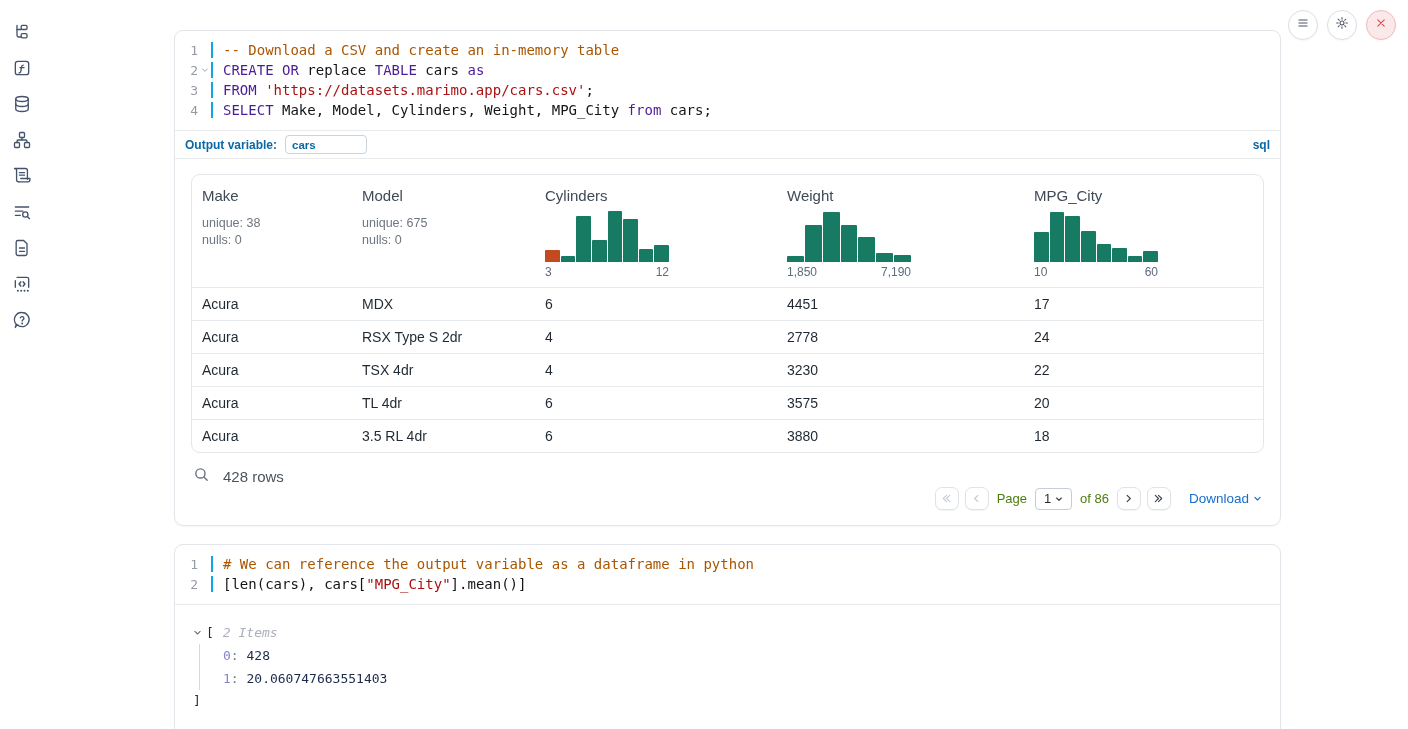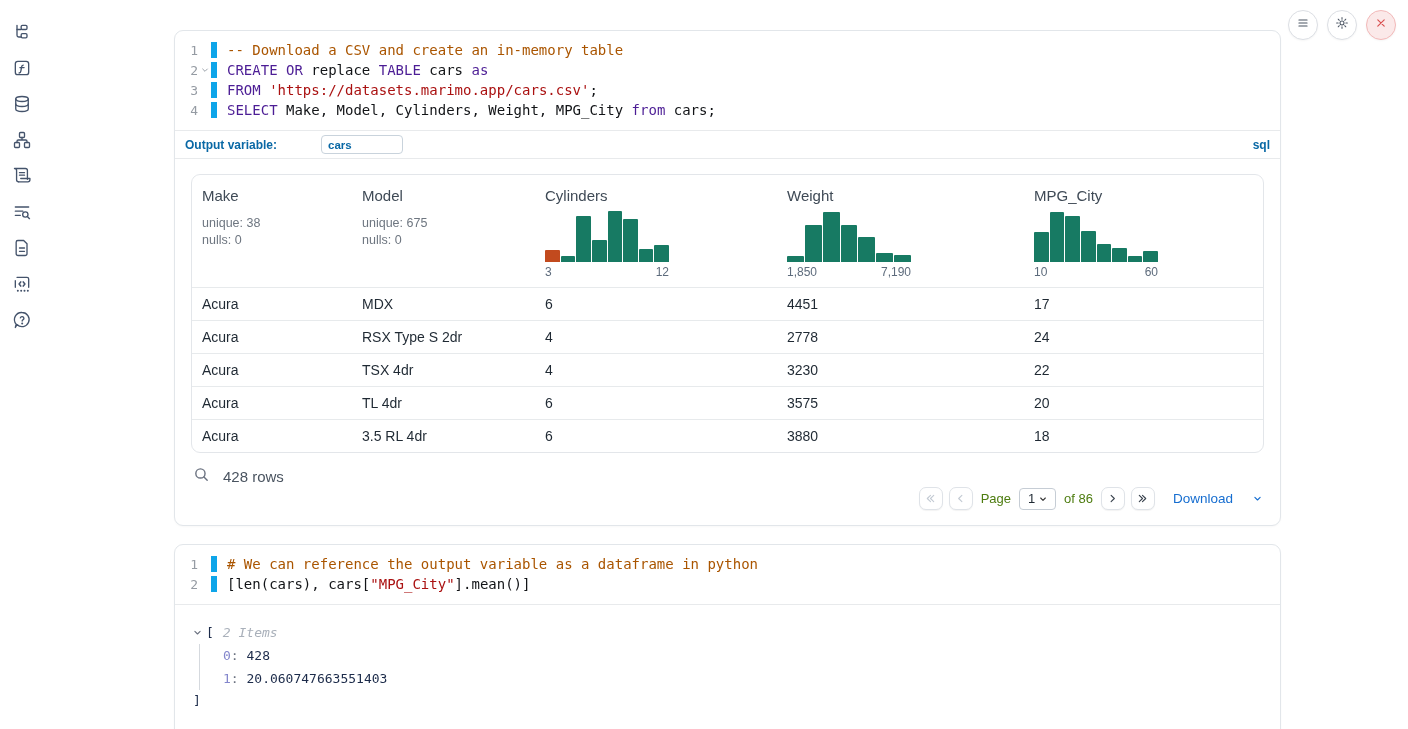--- a/index.html
+++ b/index.html
@@ -26,27 +26,27 @@
     box-shadow:0 1px 2px rgba(0,0,0,.03); overflow:hidden; }
   .cell + .cell { margin-top:18px; }
 
   .code-block { padding:9px 0 10px; }
   .code-line { display:flex; height:20px; align-items:center;
     font-family:"DejaVu Sans Mono", monospace; font-size:14px; white-space:pre; }
   .gutter { width:36px; flex:0 0 36px; display:flex; align-items:center; }
   .gutter .num { flex:1; text-align:right; color:#959ba3; font-size:13px; }
   .gutter .foldspace { width:13px; display:flex; justify-content:center; color:#9aa1a9; }
   .gutter .foldspace svg { width:8px; height:8px; }
-  .code-content { border-left:6px solid #0ea5e9; padding-left:10px; color:#121417; }
+  .code-content { border-left:2px solid #0ea5e9; padding-left:10px; color:#121417; }
   .tok-kw { color:#4c1d95; }
   .tok-str { color:#aa1111; }
   .tok-comment { color:#aa5500; }
 
   .outvar-row { height:28px; border-top:1px solid #e8eaec; display:flex;
-    align-items:center; padding:0 10px;gap:36px; }
+    align-items:center; padding:0 10px; }
   .outvar-label { font-size:12px; font-weight:bold; color:#0968a5; }
   .outvar-input { margin-left:8px; width:82px; height:19px; border:1px solid #c9d3dc;
     border-radius:4px; padding:0 6px; font-size:11.5px; font-weight:bold; color:#0968a5;
     font-family:"Liberation Sans", sans-serif; outline:none; }
   .lang-badge { margin-left:auto; font-size:12px; font-weight:bold; color:#0968a5; cursor:pointer; }
 
   .cell-output { border-top:1px solid #e8eaec; padding:15px 16px 12px; }
 
   
   .dtable { border:1px solid #e3e6ea; border-radius:9px; overflow:hidden; }
@@ -73,21 +73,21 @@
     background:#fff; display:flex; align-items:center; justify-content:center;
     box-shadow:0 1px 1px rgba(0,0,0,.05); cursor:pointer; }
   .pg-btn svg { width:11px; height:11px; }
   .pg-btn.disabled { color:#c3cad3; }
   .pg-btn.active { color:#39424d; }
   .pg-text { font-size:13px; color:#4d7c0f; margin:0 2px; }
   .pg-select { width:37px; height:22px; border:1px solid #c6cdd5; border-radius:4px;
     display:flex; align-items:center; justify-content:center; gap:4px; font-size:13px;
     color:#1f2933; cursor:pointer; background:#fff; }
   .pg-select svg { width:8px; height:8px; color:#333; }
-  .download { margin-left:12px; display:flex; align-items:center; gap:20px;
+  .download { margin-left:12px; display:flex; align-items:center; gap:4px;
     color:#156dd0; font-size:13.5px; font-weight:500; cursor:pointer; }
   .download svg { width:9px; height:9px; }
 
   
   .tree { font-family:"DejaVu Sans Mono", monospace; font-size:13px; color:#1c2b4a;
     padding:8px 0 12px 2px; }
   .tree-head { display:flex; align-items:center; gap:4px; }
   .tree-chev { color:#6b7280; display:flex; cursor:pointer; }
   .tree-chev svg { width:9px; height:9px; }
   .tree-items-label { color:#a9b0ba; font-style:italic; margin-left:5px; }

